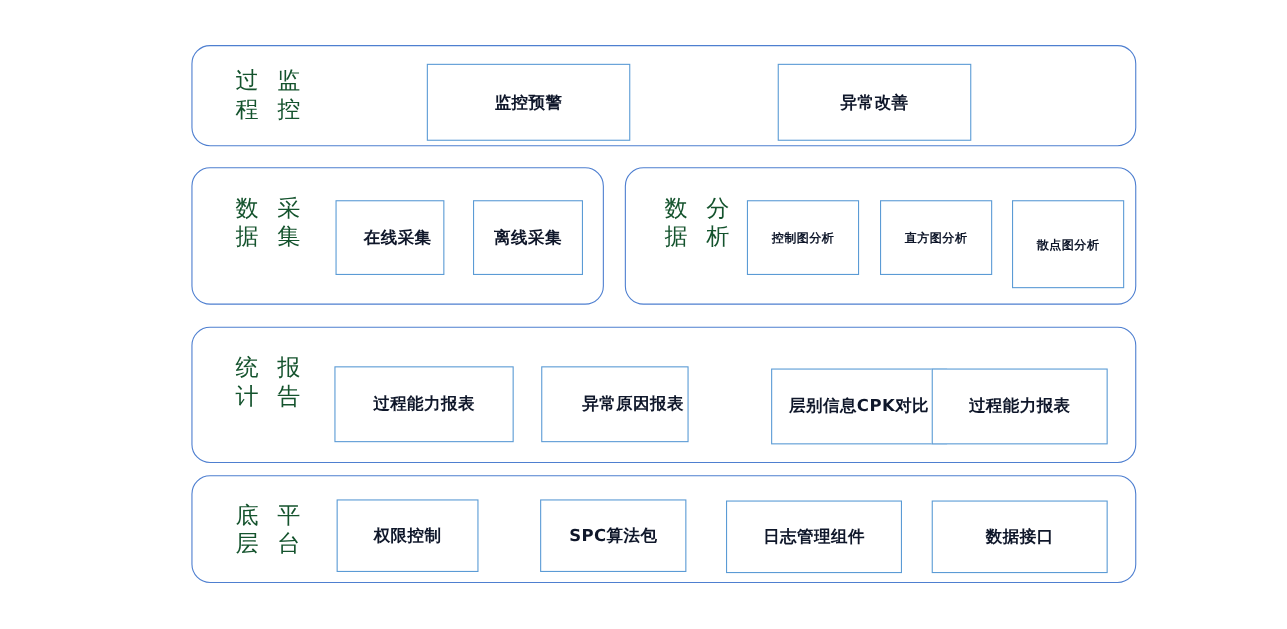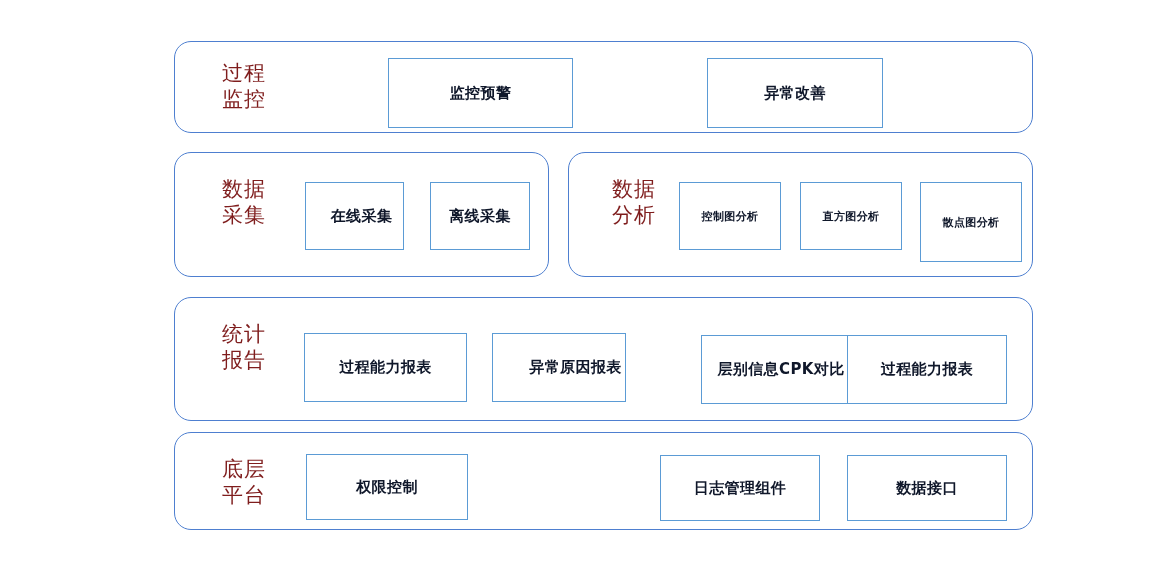--- a/index.html
+++ b/index.html
@@ -32,26 +32,25 @@
     background: #ffffff;
   }
   
   .layer-label {
     position: absolute;
     box-sizing: border-box;
     font-family: "Liberation Serif", "DejaVu Serif", serif;
     font-size: 21px;
     line-height: 26px;
     font-weight: 400;
-    color: #7f1d1d;
+    color: #14532d;
     text-align: center;
     letter-spacing: 1px;
     white-space: pre-line;
     display: flex;
-    flex-direction: column;
     align-items: center;
     justify-content: center;
   }
   .layer-label span { display: block; }
   
   .module {
     position: absolute;
     box-sizing: border-box;
     border: 1.3px solid #5B9BD5;
     background: #ffffff;
@@ -122,20 +121,21 @@
 
   <div class="module" style="left:847px; top:335px; width:160px; height:69px;">过程能力报表</div>
 
   <div class="layer" style="left:174px; top:432px; width:859px; height:98px;"></div>
 
   <div class="layer-label" style="left:206px; top:452px; width:76px; height:64px;font-family:Liberation Mono, monospace;">
     <span>底层</span>
     <span>平台</span>
   </div>
 
-  <div class="module" style="left:306px; top:454px; width:162px; height:66px;">权限控制</div>
+  <div class="module" style="left:306px; top:454px; width:129px; height:66px;">权限控制</div>
 
+  <div class="module" style="left:491px; top:454px; width:133px; height:66px;">SPC算法包</div>
 
   <div class="module" style="left:660px; top:455px; width:160px; height:66px;">日志管理组件</div>
 
   <div class="module" style="left:847px; top:455px; width:160px; height:66px;">数据接口</div>
 
 </div>
 
 </body></html>

